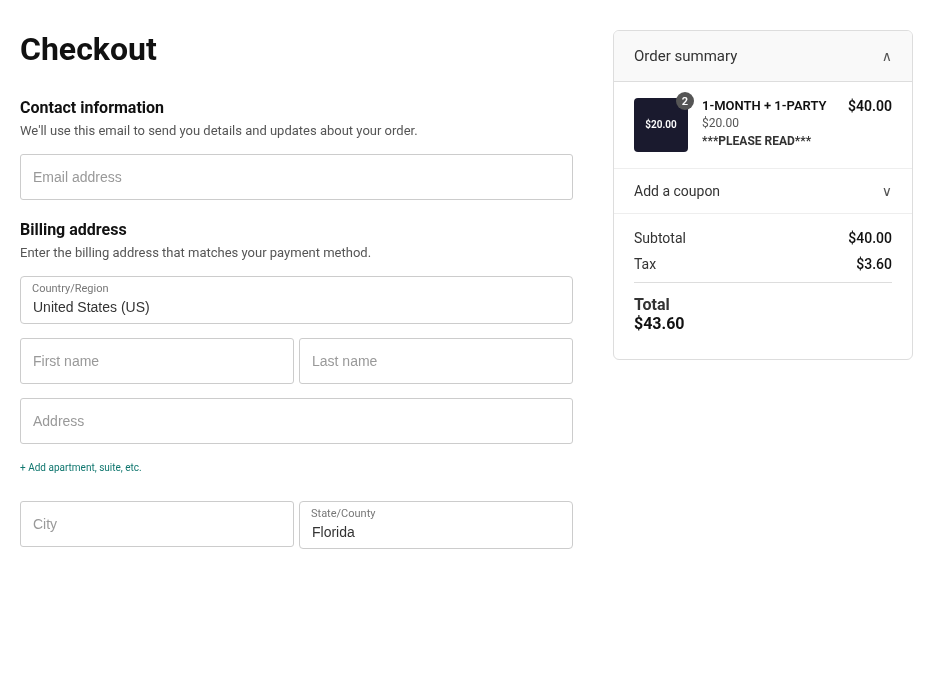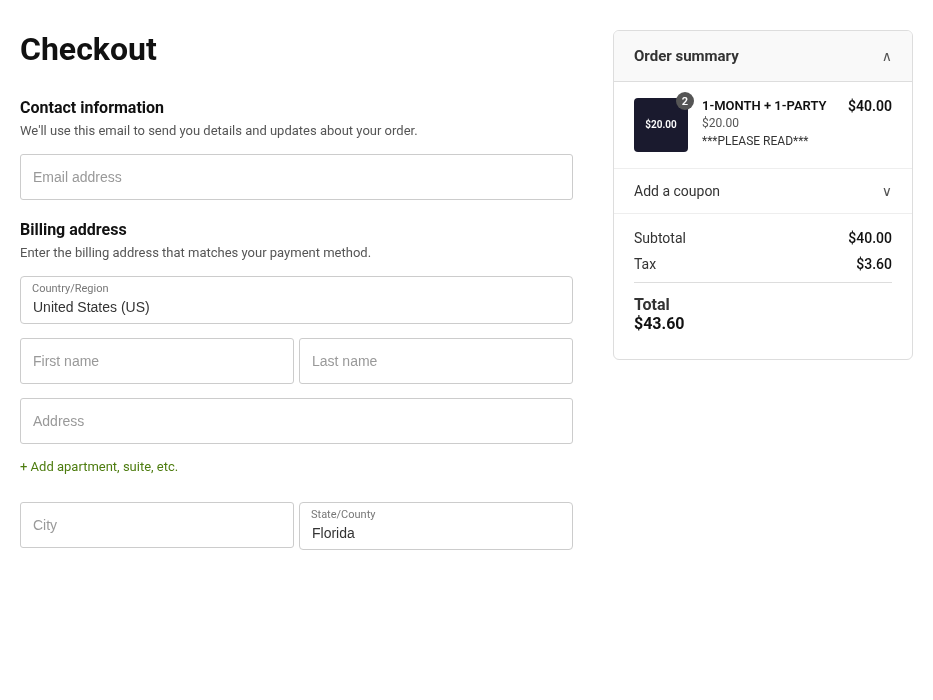--- a/index.html
+++ b/index.html
@@ -95,22 +95,22 @@
       border: 1px solid #ccc;
       border-radius: 4px;
       font-size: 14px;
       color: #333;
       background: #fff;
       outline: none;
       appearance: none;
     }
 
     .add-address-link {
-      font-size: 13px;
-      color: #4d7c0f;
+      font-size: 10px;
+      color: #0f766e;
       cursor: pointer;
       margin-bottom: 14px;
       display: inline-block;
       text-decoration: none;
     }
 
     .section-divider {
       margin-bottom: 20px;
     }
     .state-input {
@@ -128,21 +128,21 @@
       display: flex;
       justify-content: space-between;
       align-items: center;
       padding: 16px 20px;
       background: #f9f9f9;
       border-bottom: 1px solid #ddd;
       cursor: pointer;
     }
     .order-card-header-title {
       font-size: 15px;
-      font-weight: 700;
+      font-weight: 400;
     }
 
     .order-item {
       display: flex;
       align-items: flex-start;
       gap: 14px;
       padding: 16px 20px;
       border-bottom: 1px solid #eee;
     }
     .order-item-image-wrapper {
@@ -187,21 +187,21 @@
       font-weight: 600;
       color: #111;
     }
     .order-item-price-sub {
       font-size: 12px;
       color: #555;
       margin-top: 3px;
     }
     .order-item-note {
       font-size: 12px;
-      font-weight: 400;
+      font-weight: 700;
       color: #333;
       margin-top: 4px;
     }
     .order-item-price {
       font-size: 14px;
       font-weight: 600;
       color: #111;
       flex-shrink: 0;
     }
 

